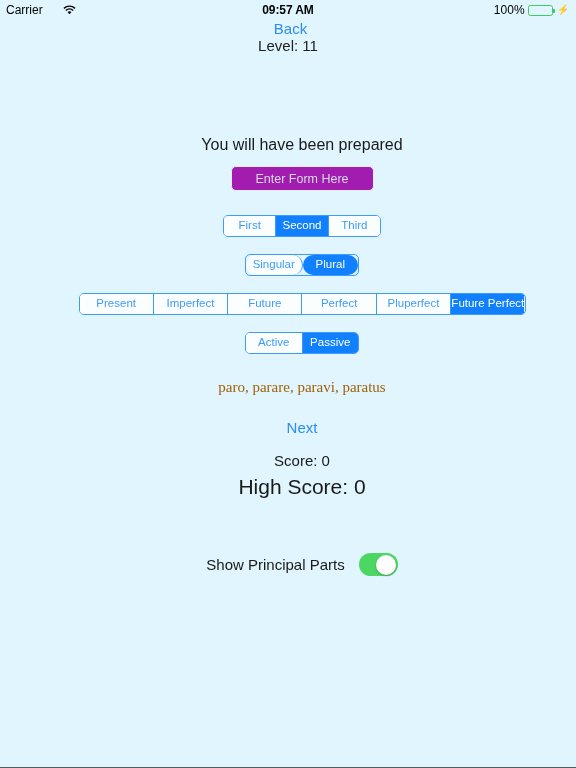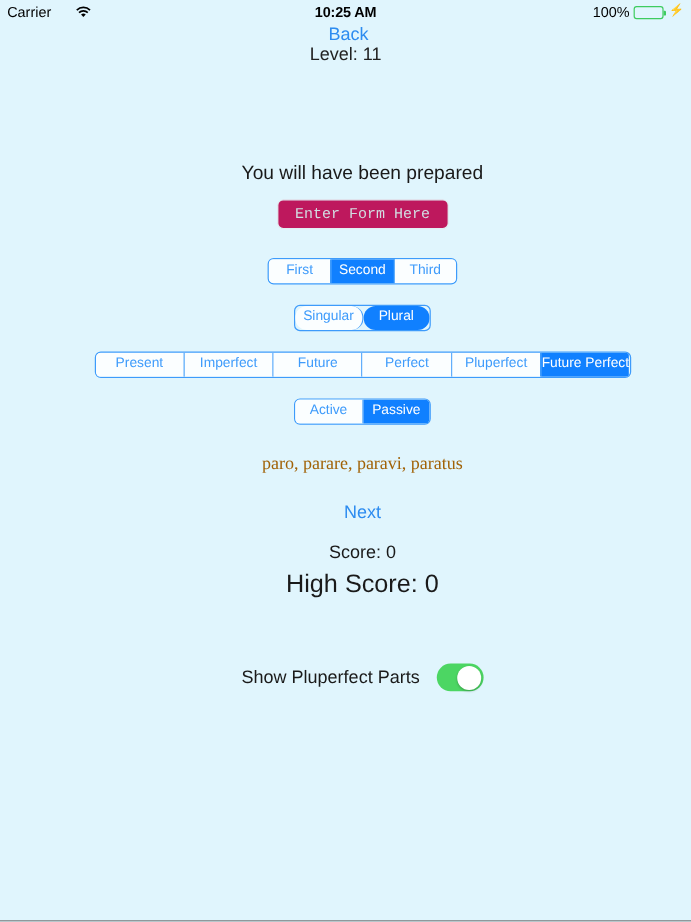--- a/index.html
+++ b/index.html
@@ -111,22 +111,22 @@
     color: #1a1a1a;
     text-align: center;
   }
 
   .form-input {
     margin-top: 12px;
     width: 143px;
     height: 25px;
     border: 1px solid #e2eef3;
     border-radius: 5px;
-    background: #be185d;
-    font-family: Liberation Mono, monospace;
+    background: #a21caf;
+    font-family: Liberation Sans, sans-serif;
     font-size: 12.5px;
     color: #000;
     text-align: center;
     outline: none;
   }
   .form-input::placeholder { color: #d2dde2; }
 
   
   .seg {
     display: flex;
@@ -235,21 +235,21 @@
   <div class="status-left">
     <span>Carrier</span>
     <span class="wifi-icon">
       <svg viewBox="0 0 16 12" width="13" height="11">
         <path d="M8 10.6 L5.6 7.9 A3.6 3.6 0 0 1 10.4 7.9 Z" fill="#000"></path>
         <path d="M2.9 5.3 A7.4 7.4 0 0 1 13.1 5.3 L11.9 6.6 A5.7 5.7 0 0 0 4.1 6.6 Z" fill="#000"></path>
         <path d="M0.6 2.7 A10.7 10.7 0 0 1 15.4 2.7 L14.2 4.0 A9 9 0 0 0 1.8 4.0 Z" fill="#000"></path>
       </svg>
     </span>
   </div>
-  <div class="status-center">10:25 AM</div>
+  <div class="status-center">09:57 AM</div>
   <div class="status-right">
     <span>100%</span>
     <span class="battery-shell">
       <span class="battery-fill"></span>
     </span>
     <span class="bolt-icon">⚡</span>
   </div>
 </div>
 
 <div class="nav-bar">
@@ -289,21 +289,21 @@
   </div>
 
   <div class="principal-parts">paro, parare, paravi, paratus</div>
 
   <div class="next-button">Next</div>
 
   <div class="score-text">Score: 0</div>
   <div class="high-score-text">High Score: 0</div>
 
   <div class="toggle-row">
-    <div class="toggle-label">Show Pluperfect Parts</div>
+    <div class="toggle-label">Show Principal Parts</div>
     <div class="toggle-switch">
       <div class="toggle-knob"></div>
     </div>
   </div>
 
 </div>
 
 <div class="bottom-rule"></div>
 
 </body></html>

